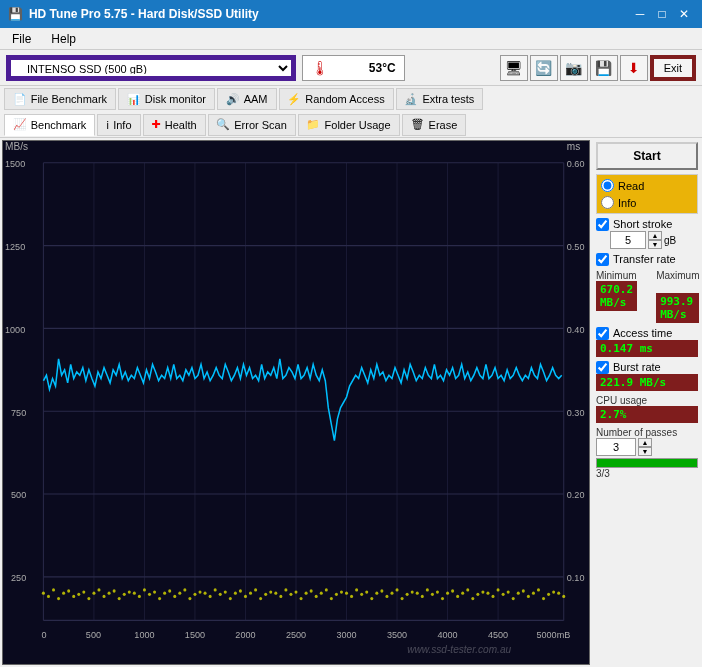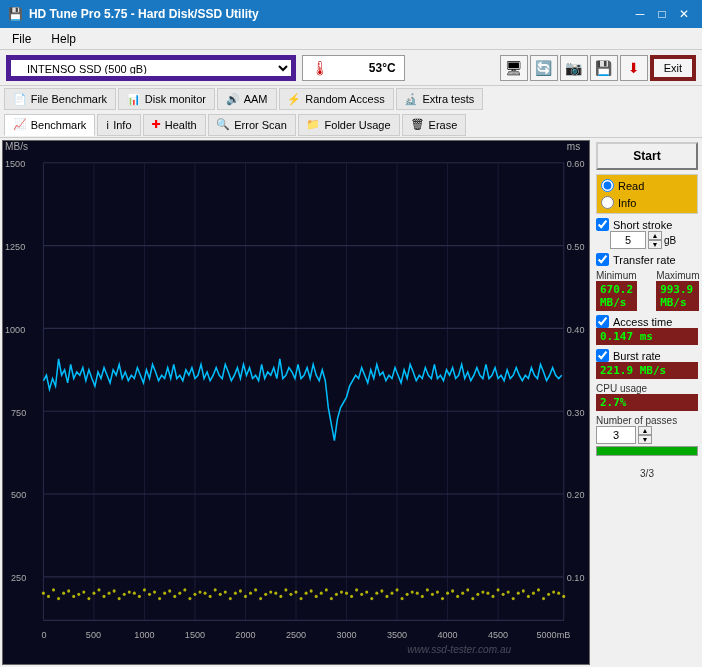--- a/index.html
+++ b/index.html
@@ -39,35 +39,35 @@
     .chart-canvas { width: 100%; height: 100%; }
     
     
     .right-panel { width: 110px; padding: 4px; display: flex; flex-direction: column; gap: 4px; background: #f0f0f0; }
     .start-btn { width: 100%; height: 28px; background: #f0f0f0; border: 2px outset #ccc; cursor: pointer; font-size: 12px; font-weight: bold; }
     
     .radio-group { display: flex; flex-direction: column; gap: 4px; border: 1px solid #ccc; padding: 4px; background: #eab308; }
     .radio-item { display: flex; align-items: center; gap: 4px; font-size: 11px; cursor: pointer; }
     .radio-item input { cursor: pointer; }
     
-    .checkbox-item { display: flex; align-items: center; gap: 4px; font-size: 11px; cursor: pointer; }
+    .checkbox-item { display: flex; gap: 4px; font-size: 11px; cursor: pointer; }
     
     .stroke-row { display: flex; align-items: center; gap: 2px; margin-left: 14px; }
     .stroke-input { width: 36px; height: 18px; border: 1px solid #999; text-align: center; font-size: 11px; }
     .stroke-unit { font-size: 10px; }
     .spin-btns { display: flex; flex-direction: column; }
     .spin-btn { width: 14px; height: 9px; background: #f0f0f0; border: 1px solid #999; cursor: pointer; font-size: 7px; display: flex; align-items: center; justify-content: center; line-height: 1; }
     
     .stat-section { display: flex; flex-direction: row; gap: 19px; }
     .stat-label { font-size: 10px; color: #333; }
     .stat-value { background: #7f1d1d; color: #00ff00; text-align: left; font-size: 11px; font-weight: bold; padding: 2px 4px; display: block; font-family: monospace; }
     
     .progress-bar-container { height: 10px; background: #ccc; border: 1px solid #999; margin-top: 2px; }
     .progress-bar-fill { height: 100%; background: #00aa00; }
-    .progress-text { font-size: 10px; color: #333; text-align: center; margin-top: 12px; }
+    .progress-text { font-size: 10px; color: #333; text-align: left; }
     
     .num-passes-row { display: flex; align-items: center; gap: 2px; }
     .passes-input { width: 40px; height: 18px; border: 1px solid #999; text-align: center; font-size: 11px; }
   </style>
 </head>
 <body>
 
 <div class="title-bar">
   <div class="title-bar-left">
     <span>💾</span>
@@ -359,21 +359,21 @@
       <span>Transfer rate</span>
     </label>
 
     <div class="stat-section">
       <div>
         <div class="stat-label">Minimum</div>
         <span class="stat-value" style="color:#00ff00;">670.2 MB/s</span>
       </div>
       <div>
         <div class="stat-label">Maximum</div>
-        <span class="stat-value" style="color:#00ff00;">993.9 MB/s</span>
+        <span class="stat-value" style="color:#00ff00;margin-top:12px;">993.9 MB/s</span>
       </div>
       <div>
         <div class="stat-label">Average</div>
         <span class="stat-value" style="color:#00ff00;border-radius:6px;">879.3 MB/s</span>
       </div>
     </div>
 
     <div>
       <label class="checkbox-item">
         <input type="checkbox" checked="" style="">

